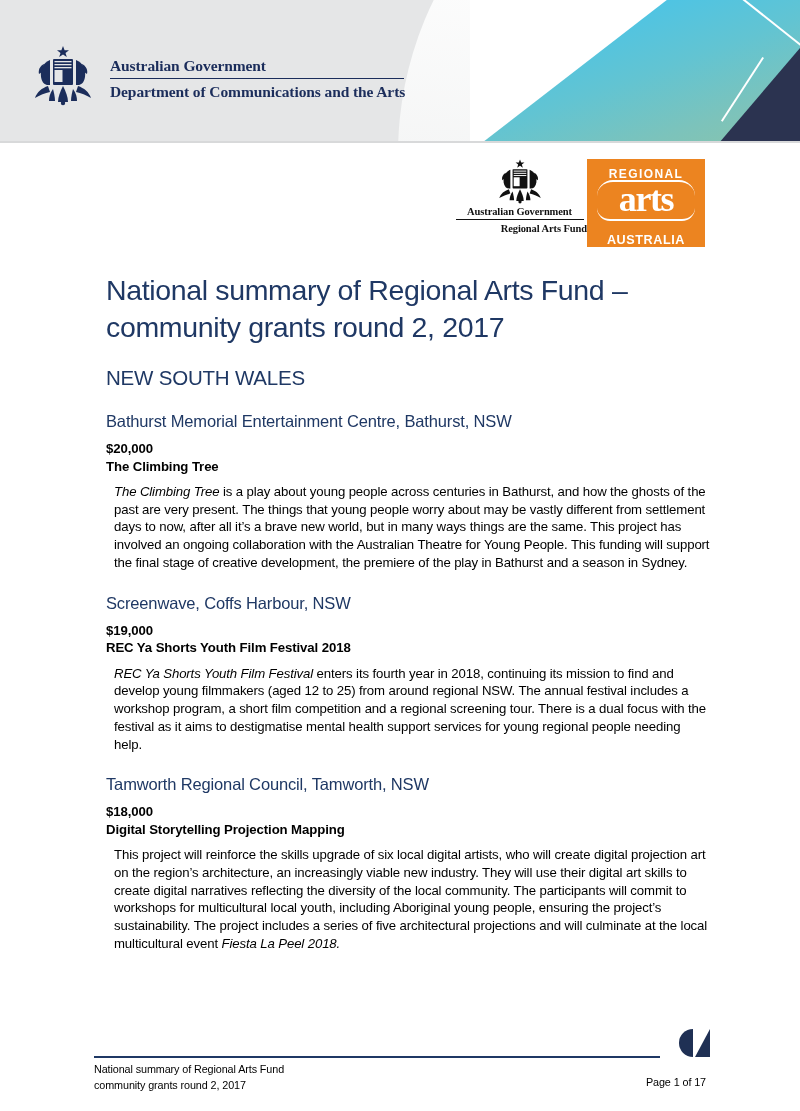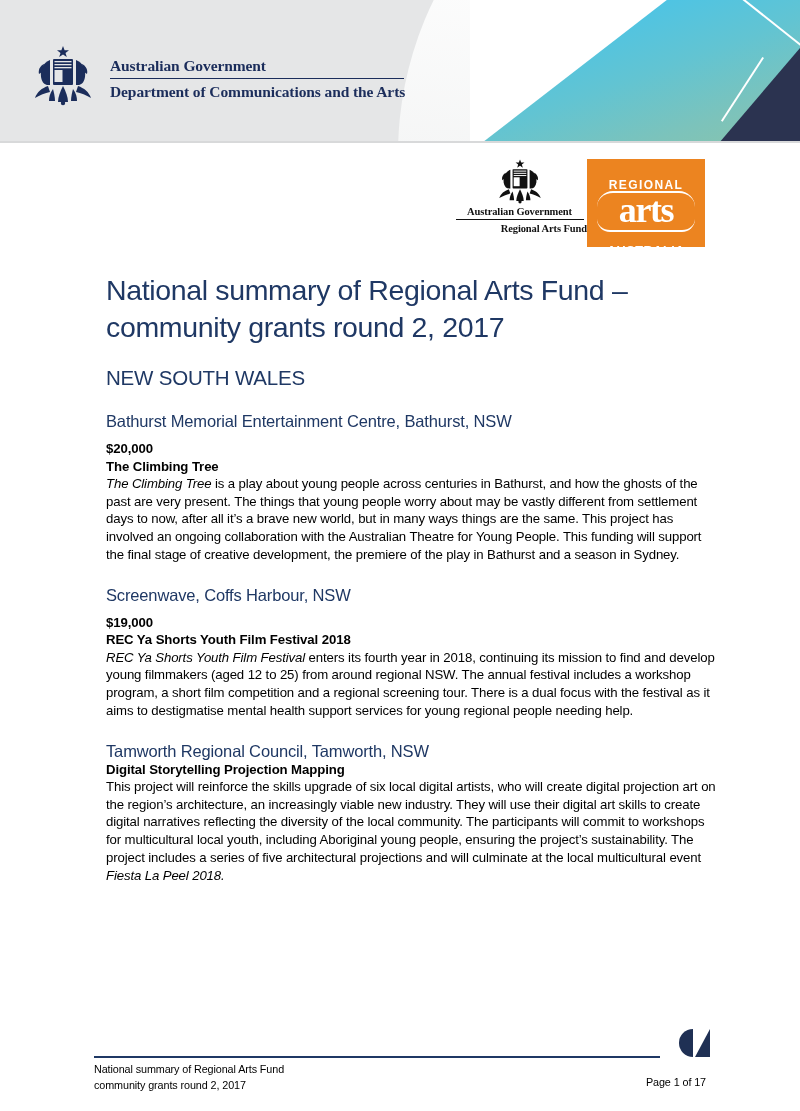--- a/index.html
+++ b/index.html
@@ -148,21 +148,21 @@
     width: 118px; height: 88px;
     background: #ec8420;
     color: #ffffff;
     text-align: center;
   }
   .raa .w1 {
     font-family: "Liberation Sans", sans-serif;
     font-weight: bold;
     font-size: 12px;
     letter-spacing: 1.4px;
-    margin-top: 19px;
+    margin-top: 8px;
   }
   .raa .wordmark {
     position: relative;
     height: 38px;
     margin-top: 1px;
   }
   .raa .wordmark .arts {
     font-family: Liberation Serif, serif;
     font-weight: bold;
     font-size: 36px;
@@ -247,21 +247,21 @@
     font-size: 13.2px;
     font-weight: bold;
     color: #000000;
     line-height: 1.32;
     letter-spacing: -0.1px;
   }
   p.desc {
     font-size: 13.2px;
     color: #000000;
     line-height: 1.345;
-    margin: 0;
+    margin: 8px;
     text-align: left;
     letter-spacing: -0.12px;
   }
   p.desc em { font-style: italic; }
 
   
   .footer-logo {
     position: absolute;
     left: 678px; top: 1028px;
     width: 34px; height: 30px;
@@ -392,20 +392,21 @@
   <div class="amount">$20,000</div>
   <div class="projtitle">The Climbing Tree</div>
   <p class="desc"><em>The Climbing Tree</em><span> is a play about young people across centuries in Bathurst, and how the ghosts of the past are very present. The things that young people worry about may be vastly different from settlement days to now, after all it’s a brave new world, but in many ways things are the same. This project has involved an ongoing collaboration with the Australian Theatre for Young People. This funding will support the final stage of creative development, the premiere of the play in Bathurst and a season in Sydney.</span></p>
 
   <h3 class="org">Screenwave, Coffs Harbour, NSW</h3>
   <div class="amount">$19,000</div>
   <div class="projtitle">REC Ya Shorts Youth Film Festival 2018</div>
   <p class="desc"><em>REC Ya Shorts Youth Film Festival</em><span> enters its fourth year in 2018, continuing its mission to find and develop young filmmakers (aged 12 to 25) from around regional NSW. The annual festival includes a workshop program, a short film competition and a regional screening tour. There is a dual focus with the festival as it aims to destigmatise mental health support services for young regional people needing help.</span></p>
 
   <h3 class="org">Tamworth Regional Council, Tamworth, NSW</h3>
+  <div class="amount">$18,000</div>
   <div class="projtitle">Digital Storytelling Projection Mapping</div>
   <p class="desc"><span>This project will reinforce the skills upgrade of six local digital artists, who will create digital projection art on the region’s architecture, an increasingly viable new industry. They will use their digital art skills to create digital narratives reflecting the diversity of the local community. The participants will commit to workshops for multicultural local youth, including Aboriginal young people, ensuring the project’s sustainability. The project includes a series of five architectural projections and will culminate at the local multicultural event </span><em>Fiesta La Peel 2018.</em></p>
 </div>
 
 <svg class="footer-logo" viewBox="0 0 34 30">
   <path d="M15,1 A14,14 0 0 0 15,29 Z" fill="#1f3054"></path>
   <path d="M32,1 L32,29 L17,29 Z" fill="#1f3054"></path>
 </svg>
 <div class="footer-rule"></div>
 <div class="footer">

